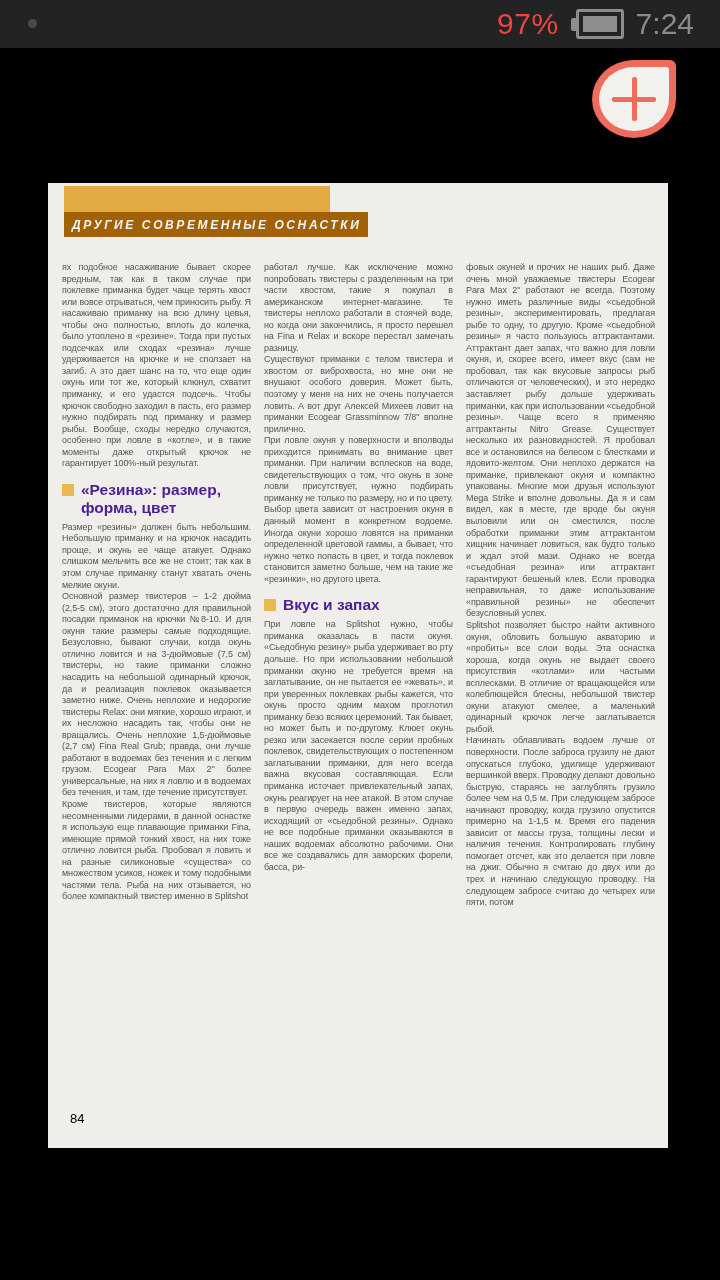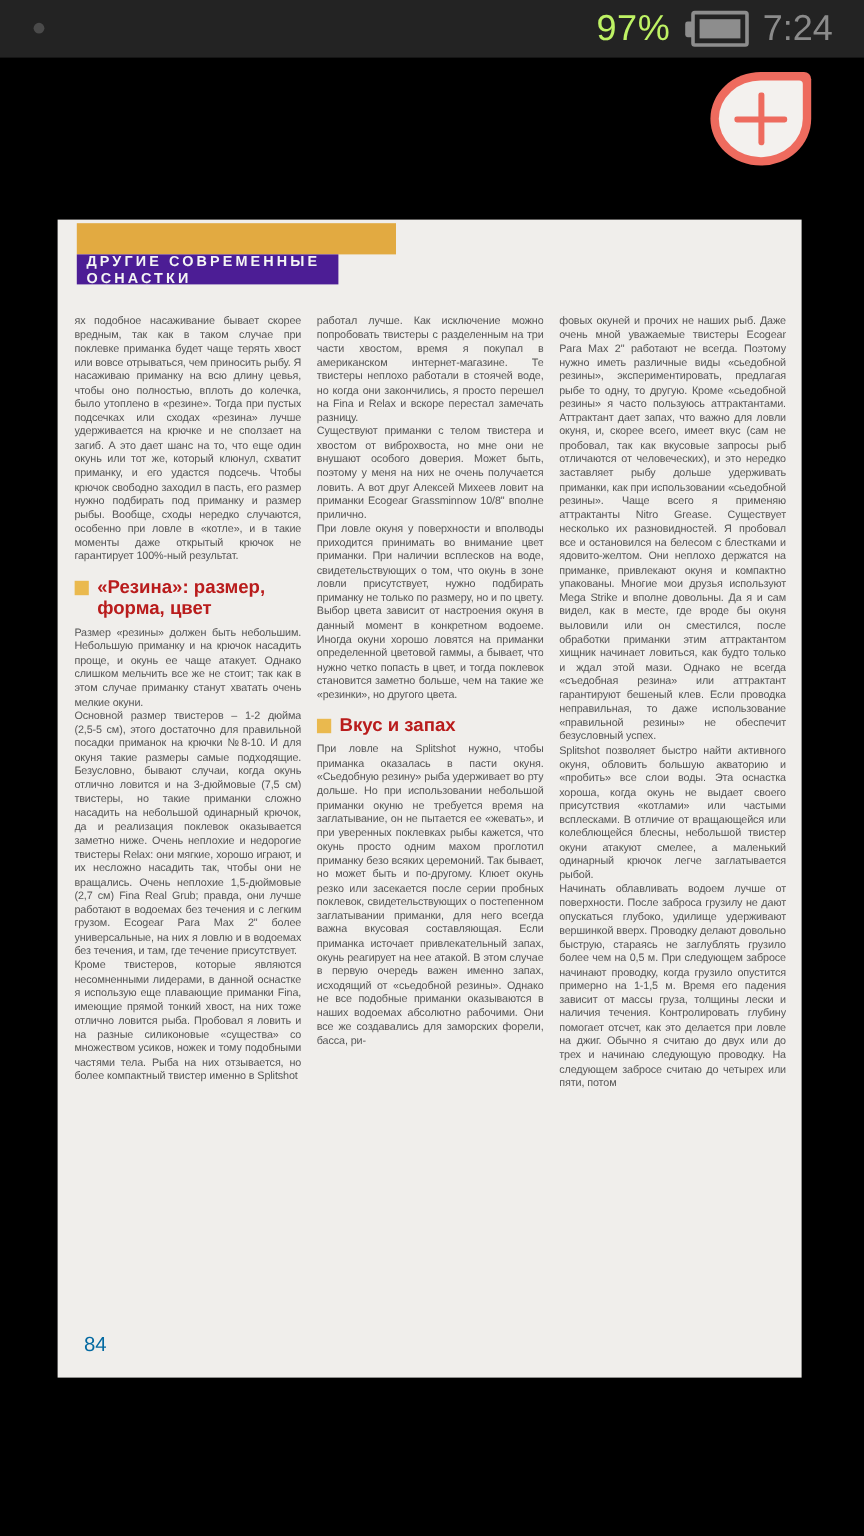--- a/index.html
+++ b/index.html
@@ -3,52 +3,52 @@
 <meta charset="utf-8">
 <style>
   html,body{margin:0;padding:0;background:#000;}
   body{width:720px;height:1280px;overflow:hidden;position:relative;
        font-family:"Liberation Sans","DejaVu Sans",sans-serif;}
 
   
   .status-bar{position:absolute;left:0;top:0;width:720px;height:48px;background:#232323;}
   .notif-dot{position:absolute;left:28px;top:19px;width:9px;height:9px;border-radius:50%;background:#4a4a4a;}
   .sb-right{position:absolute;right:26px;top:0;height:48px;display:flex;align-items:center;gap:12px;}
-  .sb-percent{color:#bef264;font-size:30px;letter-spacing:0.5px;}
+  .sb-percent{color:#ef4444;font-size:30px;letter-spacing:0.5px;}
   .battery{display:flex;align-items:center;}
   .bat-nub{width:6px;height:13px;background:#8d8d8d;border-radius:2px 0 0 2px;margin-right:-1px;}
   .bat-body{width:42px;height:24px;border:3px solid #8d8d8d;border-radius:3px;display:flex;align-items:center;justify-content:center;}
   .bat-fill{width:34px;height:16px;background:#8d8d8d;}
   .sb-time{color:#8b8b8b;font-size:30px;}
 
   
   .add-button{position:absolute;left:592px;top:60px;width:84px;height:78px;
       background:#ee6b5e;border-radius:50% 6px 50% 50%;cursor:pointer;}
   .add-inner{position:absolute;left:7px;top:7px;right:7px;bottom:7px;
       background:#f3f1ee;border-radius:50% 3px 50% 50%;}
   .plus-h{position:absolute;left:50%;top:50%;width:44px;height:5px;margin:-2px 0 0 -22px;background:#ee6b5e;border-radius:2px;}
   .plus-v{position:absolute;left:50%;top:50%;width:5px;height:44px;margin:-22px 0 0 -2px;background:#ee6b5e;border-radius:2px;}
 
   
   .page{position:absolute;left:48px;top:183px;width:620px;height:965px;background:#f0eeeb;}
   .band-yellow{position:absolute;left:16px;top:3px;width:266px;height:26px;background:#e2aa41;}
-  .band-navy{position:absolute;left:16px;top:29px;width:218px;height:25px;background:#4c1d95;
+  .band-navy{position:absolute;left:16px;top:29px;width:304px;height:25px;background:#a16207;
       color:#f5f5f5;font-size:12px;font-weight:bold;letter-spacing:2.6px;
-      display:flex;align-items:center;padding-left:8px;box-sizing:border-box;}
+      display:flex;align-items:center;padding-left:8px;box-sizing:border-box;font-style:italic;}
 
   .columns{position:absolute;left:14px;top:64px;width:594px;height:850px;
       display:flex;gap:13px;overflow:hidden;}
   .col{width:189px;height:850px;overflow:hidden;margin-top:15px;}
   .para{margin:0;font-size:9px;line-height:11.55px;color:#555;text-align:justify;
       letter-spacing:-0.1px;}
   .h-block{position:relative;padding-left:19px;margin:11px 0 5px 0;}
   .h-square{position:absolute;left:0;top:3px;width:12px;height:12px;background:#eab94e;}
-  .h-text{font-size:15.5px;line-height:18px;font-weight:bold;color:#b91c1c;white-space:pre-line;}
+  .h-text{font-size:15.5px;line-height:18px;font-weight:bold;color:#4c1d95;white-space:pre-line;}
 
-  .page-number{position:absolute;left:22px;top:928px;font-size:17px;color:#0369a1;}
+  .page-number{position:absolute;left:22px;top:928px;font-size:13px;color:#000000;}
 </style>
 </head>
 <body>
 
 <div class="status-bar">
   <div class="notif-dot"></div>
   <div class="sb-right">
     <span class="sb-percent">97%</span>
     <span class="battery">
       <span class="bat-nub"></span>
@@ -79,22 +79,22 @@
         <span class="h-square"></span>
         <span class="h-text">«Резина»: размер,
 форма, цвет</span>
       </div>
       <p class="para">Размер «резины» должен быть небольшим. Небольшую приманку и на крючок насадить проще, и окунь ее чаще атакует. Однако слишком мельчить все же не стоит; так как в этом случае приманку станут хватать очень мелкие окуни.</p>
       <p class="para">Основной размер твистеров – 1-2 дюйма (2,5-5 см), этого достаточно для правильной посадки приманок на крючки №8-10. И для окуня такие размеры самые подходящие. Безусловно, бывают случаи, когда окунь отлично ловится и на 3-дюймовые (7,5 см) твистеры, но такие приманки сложно насадить на небольшой одинарный крючок, да и реализация поклевок оказывается заметно ниже. Очень неплохие и недорогие твистеры Relax: они мягкие, хорошо играют, и их несложно насадить так, чтобы они не вращались. Очень неплохие 1,5-дюймовые (2,7 см) Fina Real Grub; правда, они лучше работают в водоемах без течения и с легким грузом. Ecogear Para Max 2" более универсальные, на них я ловлю и в водоемах без течения, и там, где течение присутствует.</p>
       <p class="para">Кроме твистеров, которые являются несомненными лидерами, в данной оснастке я использую еще плавающие приманки Fina, имеющие прямой тонкий хвост, на них тоже отлично ловится рыба. Пробовал я ловить и на разные силиконовые «существа» со множеством усиков, ножек и тому подобными частями тела. Рыба на них отзывается, но более компактный твистер именно в Splitshot</p>
     </div>
 
     <div class="col">
-      <p class="para">работал лучше. Как исключение можно попробовать твистеры с разделенным на три части хвостом, время я покупал в американском интернет-магазине. Те твистеры неплохо работали в стоячей воде, но когда они закончились, я просто перешел на Fina и Relax и вскоре перестал замечать разницу.</p>
-      <p class="para">Существуют приманки с телом твистера и хвостом от виброхвоста, но мне они не внушают особого доверия. Может быть, поэтому у меня на них не очень получается ловить. А вот друг Алексей Михеев ловит на приманки Ecogear Grassminnow 10/8" вполне прилично.</p>
+      <p class="para">работал лучше. Как исключение можно попробовать твистеры с разделенным на три части хвостом, такие я покупал в американском интернет-магазине. Те твистеры неплохо работали в стоячей воде, но когда они закончились, я просто перешел на Fina и Relax и вскоре перестал замечать разницу.</p>
+      <p class="para">Существуют приманки с телом твистера и хвостом от виброхвоста, но мне они не внушают особого доверия. Может быть, поэтому у меня на них не очень получается ловить. А вот друг Алексей Михеев ловит на приманки Ecogear Grassminnow 7/8" вполне прилично.</p>
       <p class="para">При ловле окуня у поверхности и вполводы приходится принимать во внимание цвет приманки. При наличии всплесков на воде, свидетельствующих о том, что окунь в зоне ловли присутствует, нужно подбирать приманку не только по размеру, но и по цвету. Выбор цвета зависит от настроения окуня в данный момент в конкретном водоеме. Иногда окуни хорошо ловятся на приманки определенной цветовой гаммы, а бывает, что нужно четко попасть в цвет, и тогда поклевок становится заметно больше, чем на такие же «резинки», но другого цвета.</p>
       <div class="h-block">
         <span class="h-square"></span>
         <span class="h-text">Вкус и запах</span>
       </div>
       <p class="para">При ловле на Splitshot нужно, чтобы приманка оказалась в пасти окуня. «Сьедобную резину» рыба удерживает во рту дольше. Но при использовании небольшой приманки окуню не требуется время на заглатывание, он не пытается ее «жевать», и при уверенных поклевках рыбы кажется, что окунь просто одним махом проглотил приманку безо всяких церемоний. Так бывает, но может быть и по-другому. Клюет окунь резко или засекается после серии пробных поклевок, свидетельствующих о постепенном заглатывании приманки, для него всегда важна вкусовая составляющая. Если приманка источает привлекательный запах, окунь реагирует на нее атакой. В этом случае в первую очередь важен именно запах, исходящий от «сьедобной резины». Однако не все подобные приманки оказываются в наших водоемах абсолютно рабочими. Они все же создавались для заморских форели, басса, ри-</p>
     </div>
 
     <div class="col">
       <p class="para">фовых окуней и прочих не наших рыб. Даже очень мной уважаемые твистеры Ecogear Para Max 2" работают не всегда. Поэтому нужно иметь различные виды «сьедобной резины», экспериментировать, предлагая рыбе то одну, то другую. Кроме «сьедобной резины» я часто пользуюсь аттрактантами. Аттрактант дает запах, что важно для ловли окуня, и, скорее всего, имеет вкус (сам не пробовал, так как вкусовые запросы рыб отличаются от человеческих), и это нередко заставляет рыбу дольше удерживать приманки, как при использовании «сьедобной резины». Чаще всего я применяю аттрактанты Nitro Grease. Существует несколько их разновидностей. Я пробовал все и остановился на белесом с блестками и ядовито-желтом. Они неплохо держатся на приманке, привлекают окуня и компактно упакованы. Многие мои друзья используют Mega Strike и вполне довольны. Да я и сам видел, как в месте, где вроде бы окуня выловили или он сместился, после обработки приманки этим аттрактантом хищник начинает ловиться, как будто только и ждал этой мази. Однако не всегда «съедобная резина» или аттрактант гарантируют бешеный клев. Если проводка неправильная, то даже использование «правильной резины» не обеспечит безусловный успех.</p>

